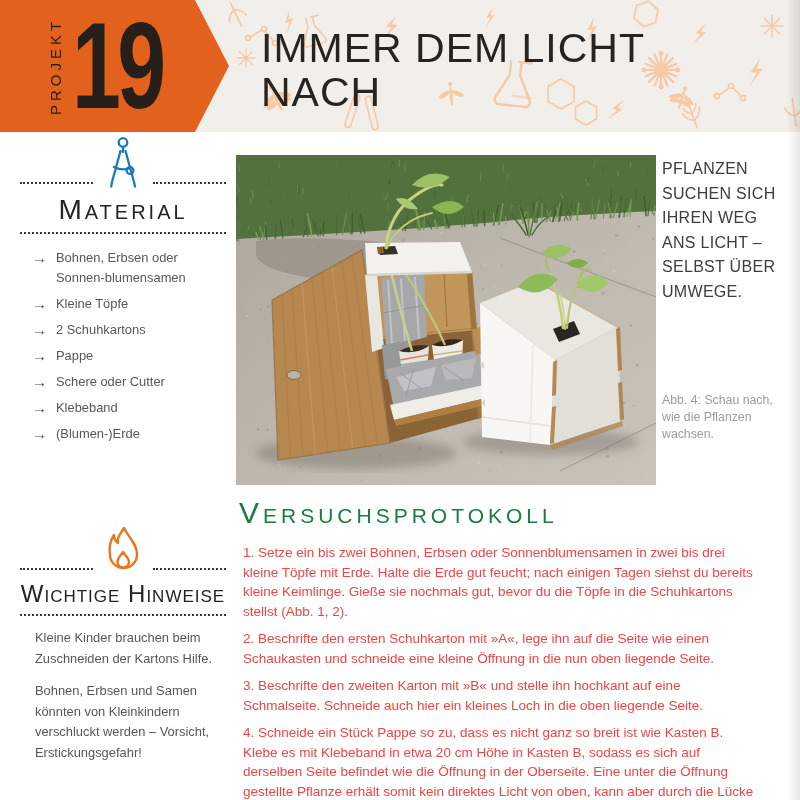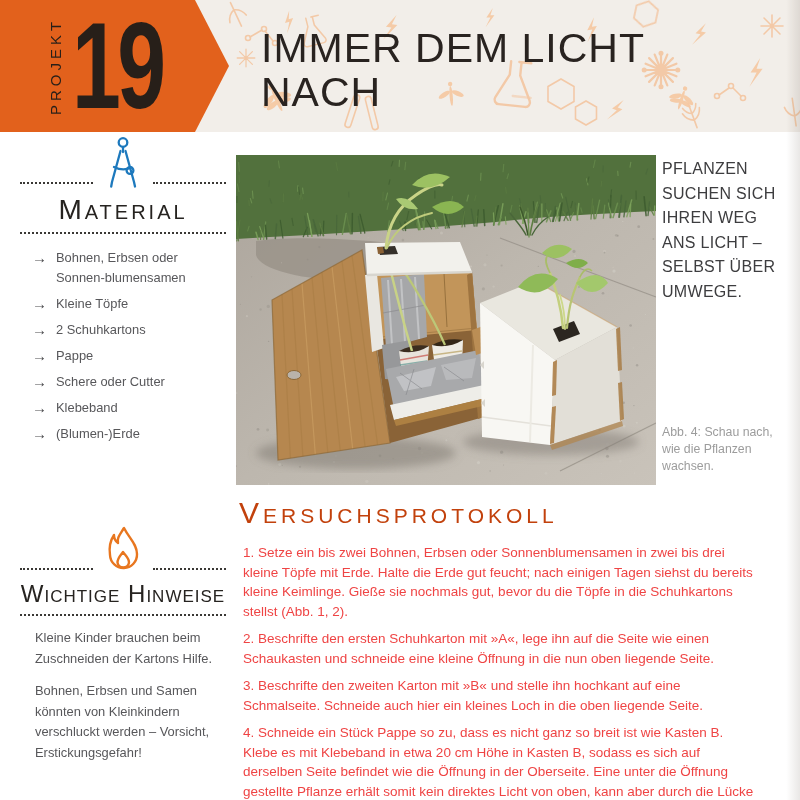--- a/index.html
+++ b/index.html
@@ -34,24 +34,24 @@
   ul.mat{list-style:none;margin:14px 0 0;padding:0 0 0 12px;}
   ul.mat li{display:flex;font-size:12.9px;line-height:20px;margin-bottom:6px;}
   ul.mat .arr{width:24px;flex-shrink:0;font-size:15px;color:#4a4a4d;}
   .hinweise p{font-size:12.9px;line-height:20.5px;margin:0 0 12px 15px;width:190px;}
   .hinweise .paras{margin-top:12px;}
 
   
   .photo{position:absolute;left:236px;top:155px;width:420px;height:330px;margin:0;}
   .callout{position:absolute;left:662px;top:157px;width:138px;font-size:16px;
            line-height:24.5px;letter-spacing:.3px;color:#3d3d3f;white-space:nowrap;}
-  .caption{position:absolute;left:662px;top:424px;width:118px;font-size:12.3px;
+  .caption{position:absolute;left:662px;top:392px;width:118px;font-size:12.3px;
            line-height:17px;color:#9c9c9c;}
   .proto-head{position:absolute;left:239px;top:496px;font-variant:small-caps;font-size:30px;
-              letter-spacing:4px;color:#c2410c;font-weight:normal;margin:0;}
+              letter-spacing:4px;color:#15803d;font-weight:normal;margin:0;}
   .steps{position:absolute;left:239px;top:543px;width:522px;}
   .steps p{font-size:13.5px;line-height:19.5px;margin:0 4px 8px;color:#ef4444;}
 
   .edge-shadow{position:absolute;right:0;top:0;width:14px;height:800px;
                background:linear-gradient(to right, rgba(120,110,100,0), rgba(120,110,100,.16));}
 </style>
 </head>
 <body>
 
 <div class="page">

